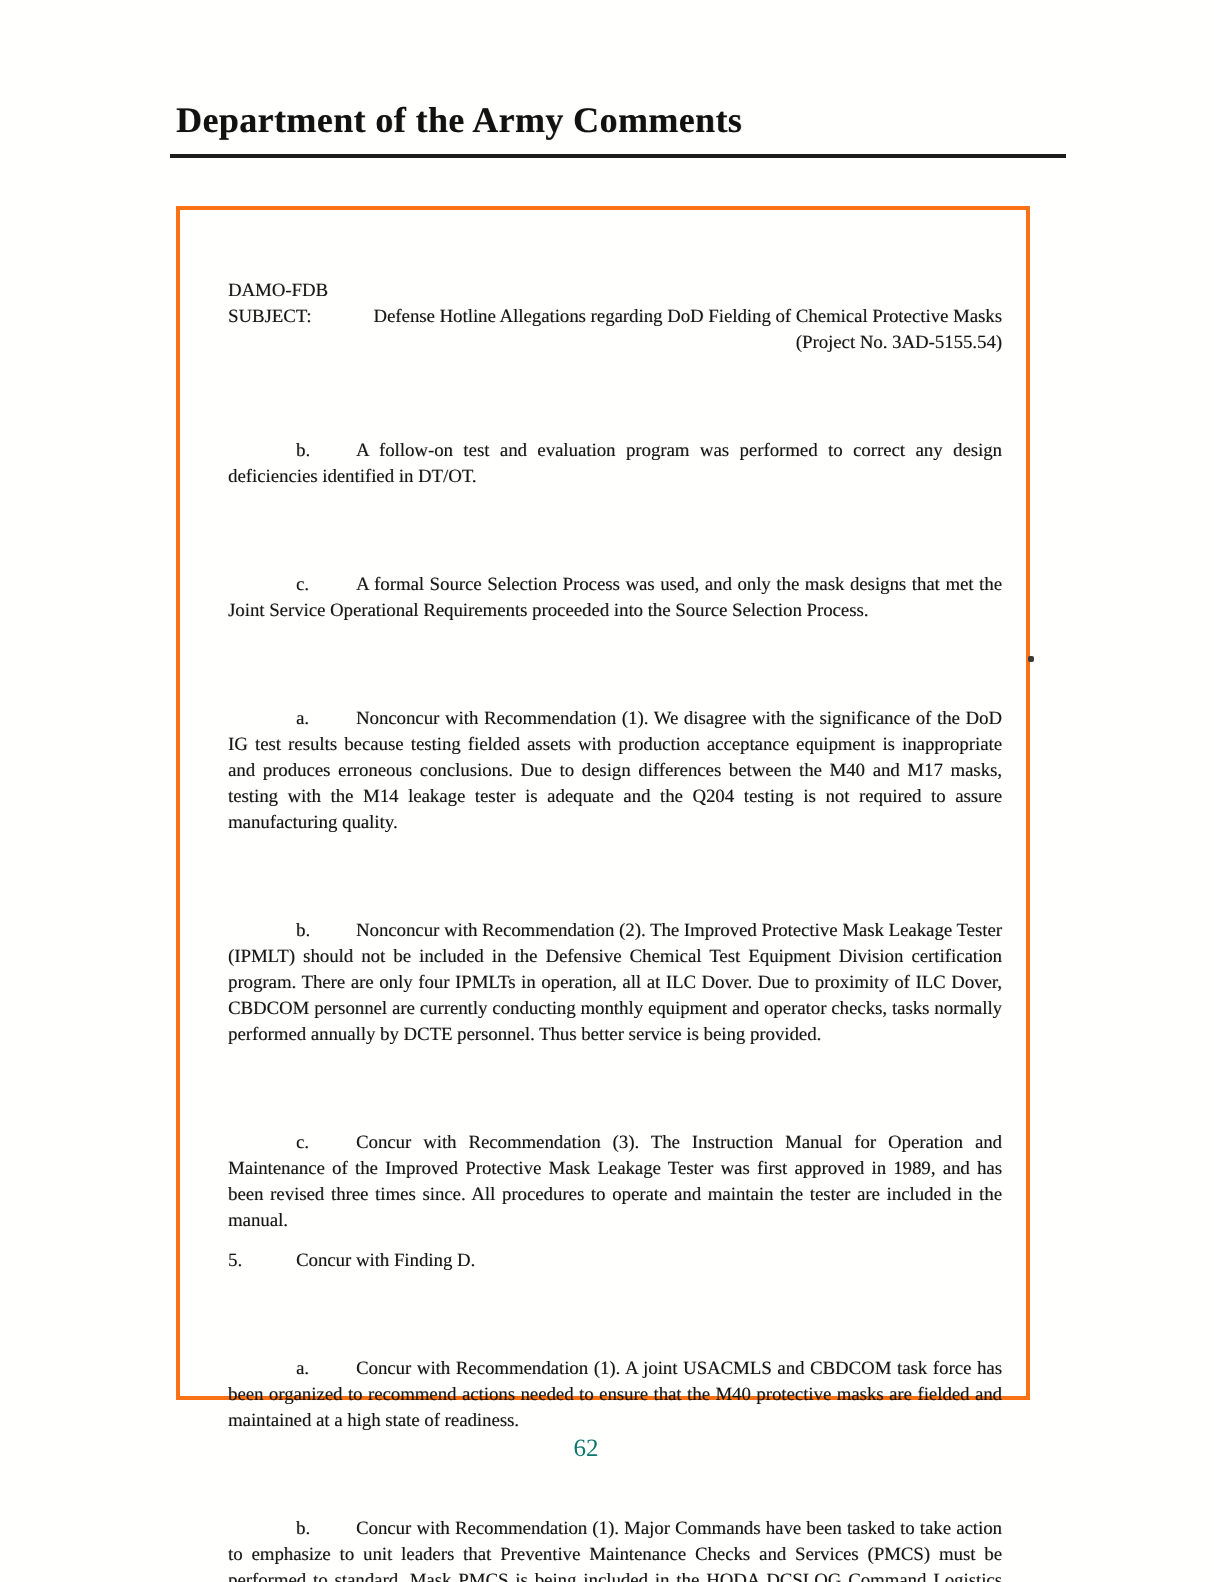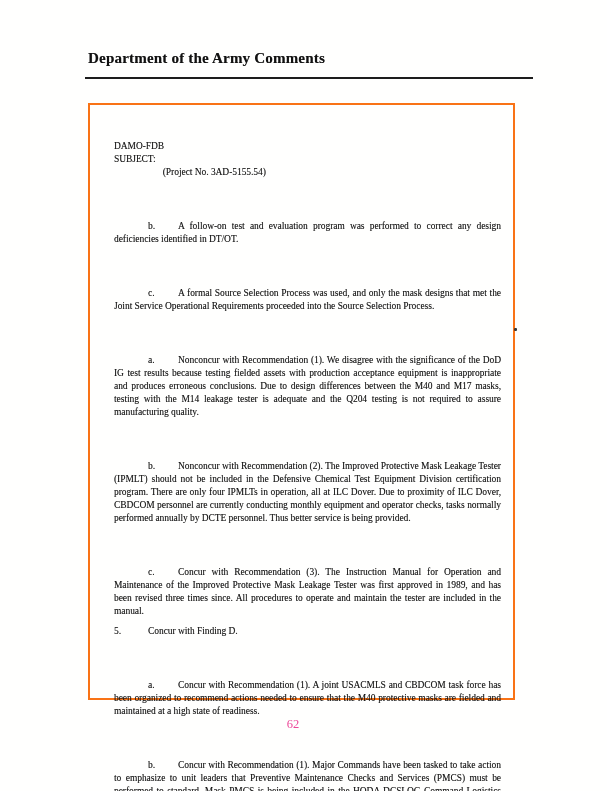--- a/index.html
+++ b/index.html
@@ -15,21 +15,21 @@
     overflow: hidden;
     font-family: "Liberation Serif", serif;
     color: #161616;
   }
 
   
   .header-title {
     position: absolute;
     left: 88px;
     top: 50px;
-    font-size: 15px;
+    font-size: 18px;
     font-weight: bold;
     letter-spacing: 0.2px;
     color: #111;
     text-shadow: 0.2px 0.2px 0.4px rgba(0,0,0,0.45);
   }
   .header-rule {
     position: absolute;
     left: 85px;
     top: 77px;
     width: 448px;
@@ -56,20 +56,21 @@
     font-size: 9.4px;
     line-height: 13px;
     text-shadow: 0.2px 0.2px 0.35px rgba(0,0,0,0.4);
   }
   .office-symbol {
     white-space: nowrap;
   }
   .subject-row {
     display: flex;
     align-items: flex-start;
+    text-align: right;
   }
   .subject-label {
     flex: 0 0 auto;
     margin-right: 7px;
     white-space: nowrap;
   }
   .subject-body {
     flex: 1 1 auto;
   }
   .para {
@@ -97,40 +98,40 @@
   }
 
   
   .page-number {
     position: absolute;
     left: 279px;
     top: 717px;
     width: 28px;
     text-align: center;
     font-size: 12.5px;
-    color: #ec4899;
+    color: #0f766e;
   }
 </style>
 </head>
 <body>
 
 <div class="page">
 
   <div class="header-title">Department of the Army Comments</div>
   <div class="header-rule"></div>
 
   <div class="memo-box">
     <div class="memo-content">
 
       <div class="office-symbol">DAMO-FDB</div>
 
       <div class="subject-row">
         <span class="subject-label">SUBJECT:</span>
         <span class="subject-body">
-          <br>
+          <span>Defense Hotline Allegations regarding DoD Fielding of Chemical Protective Masks</span><br>
           <span>(Project No. 3AD-5155.54)</span>
         </span>
       </div>
 
       <div class="para sub">
         <span class="marker">b.</span><span>A follow-on test and evaluation program was performed to correct any design deficiencies identified in DT/OT.</span>
       </div>
 
       <div class="para sub">
         <span class="marker">c.</span><span>A formal Source Selection Process was used, and only the mask designs that met the Joint Service Operational Requirements proceeded into the Source Selection Process.</span>

